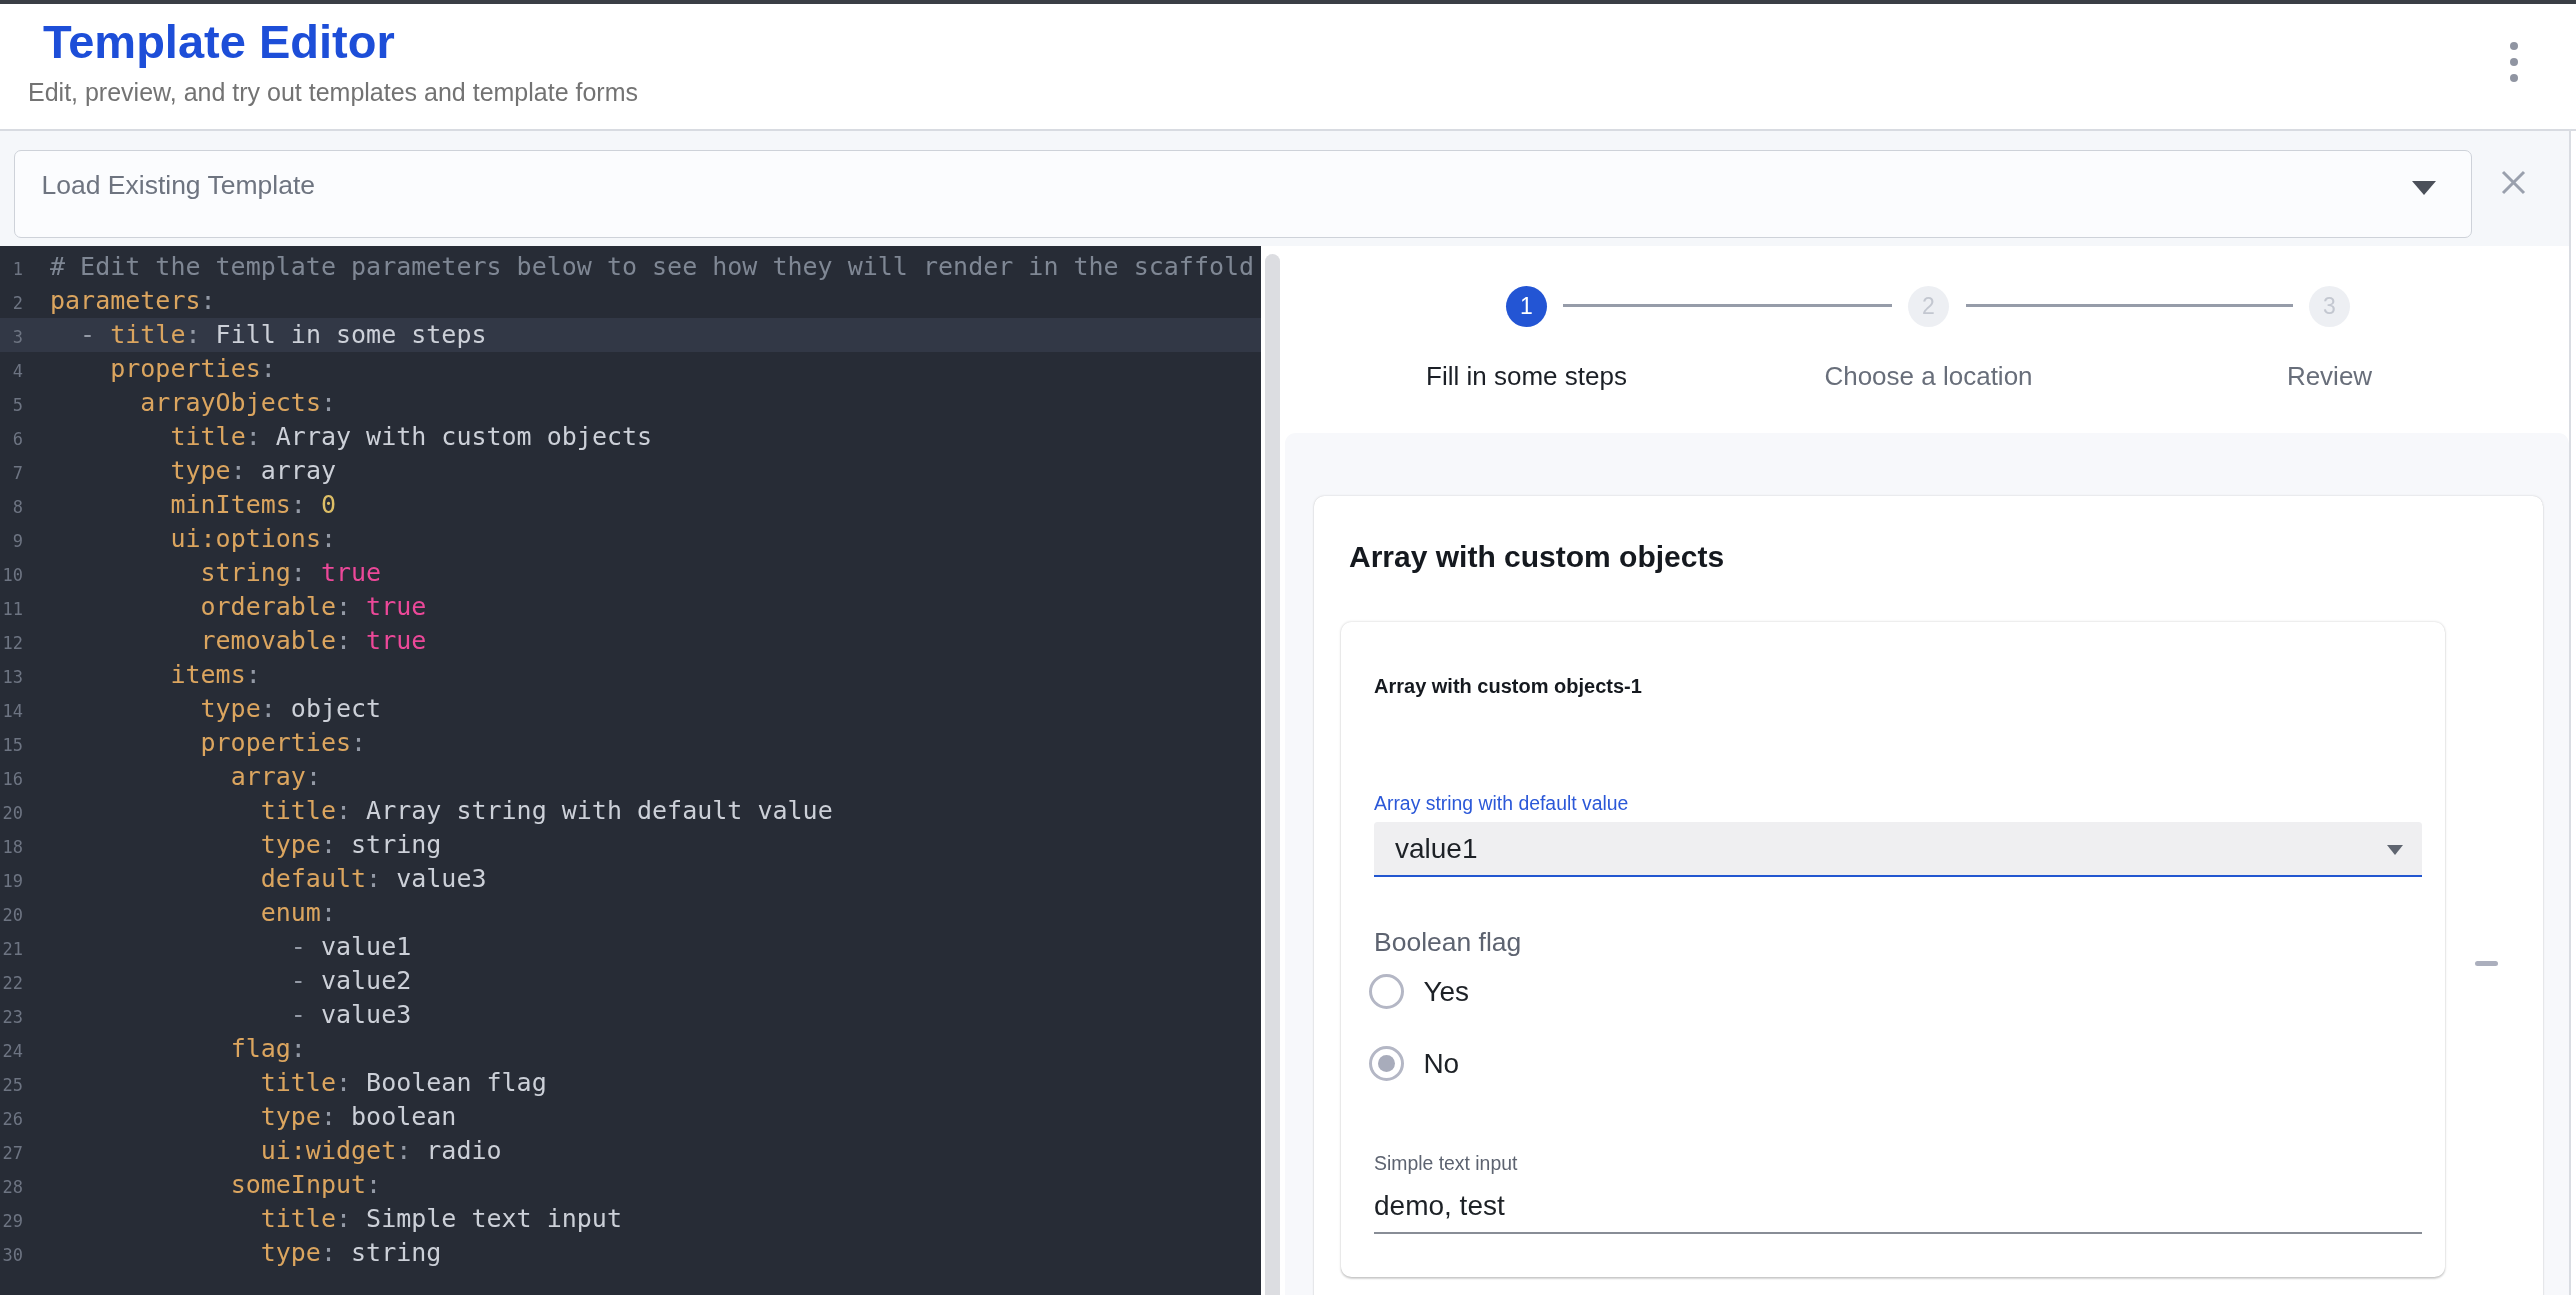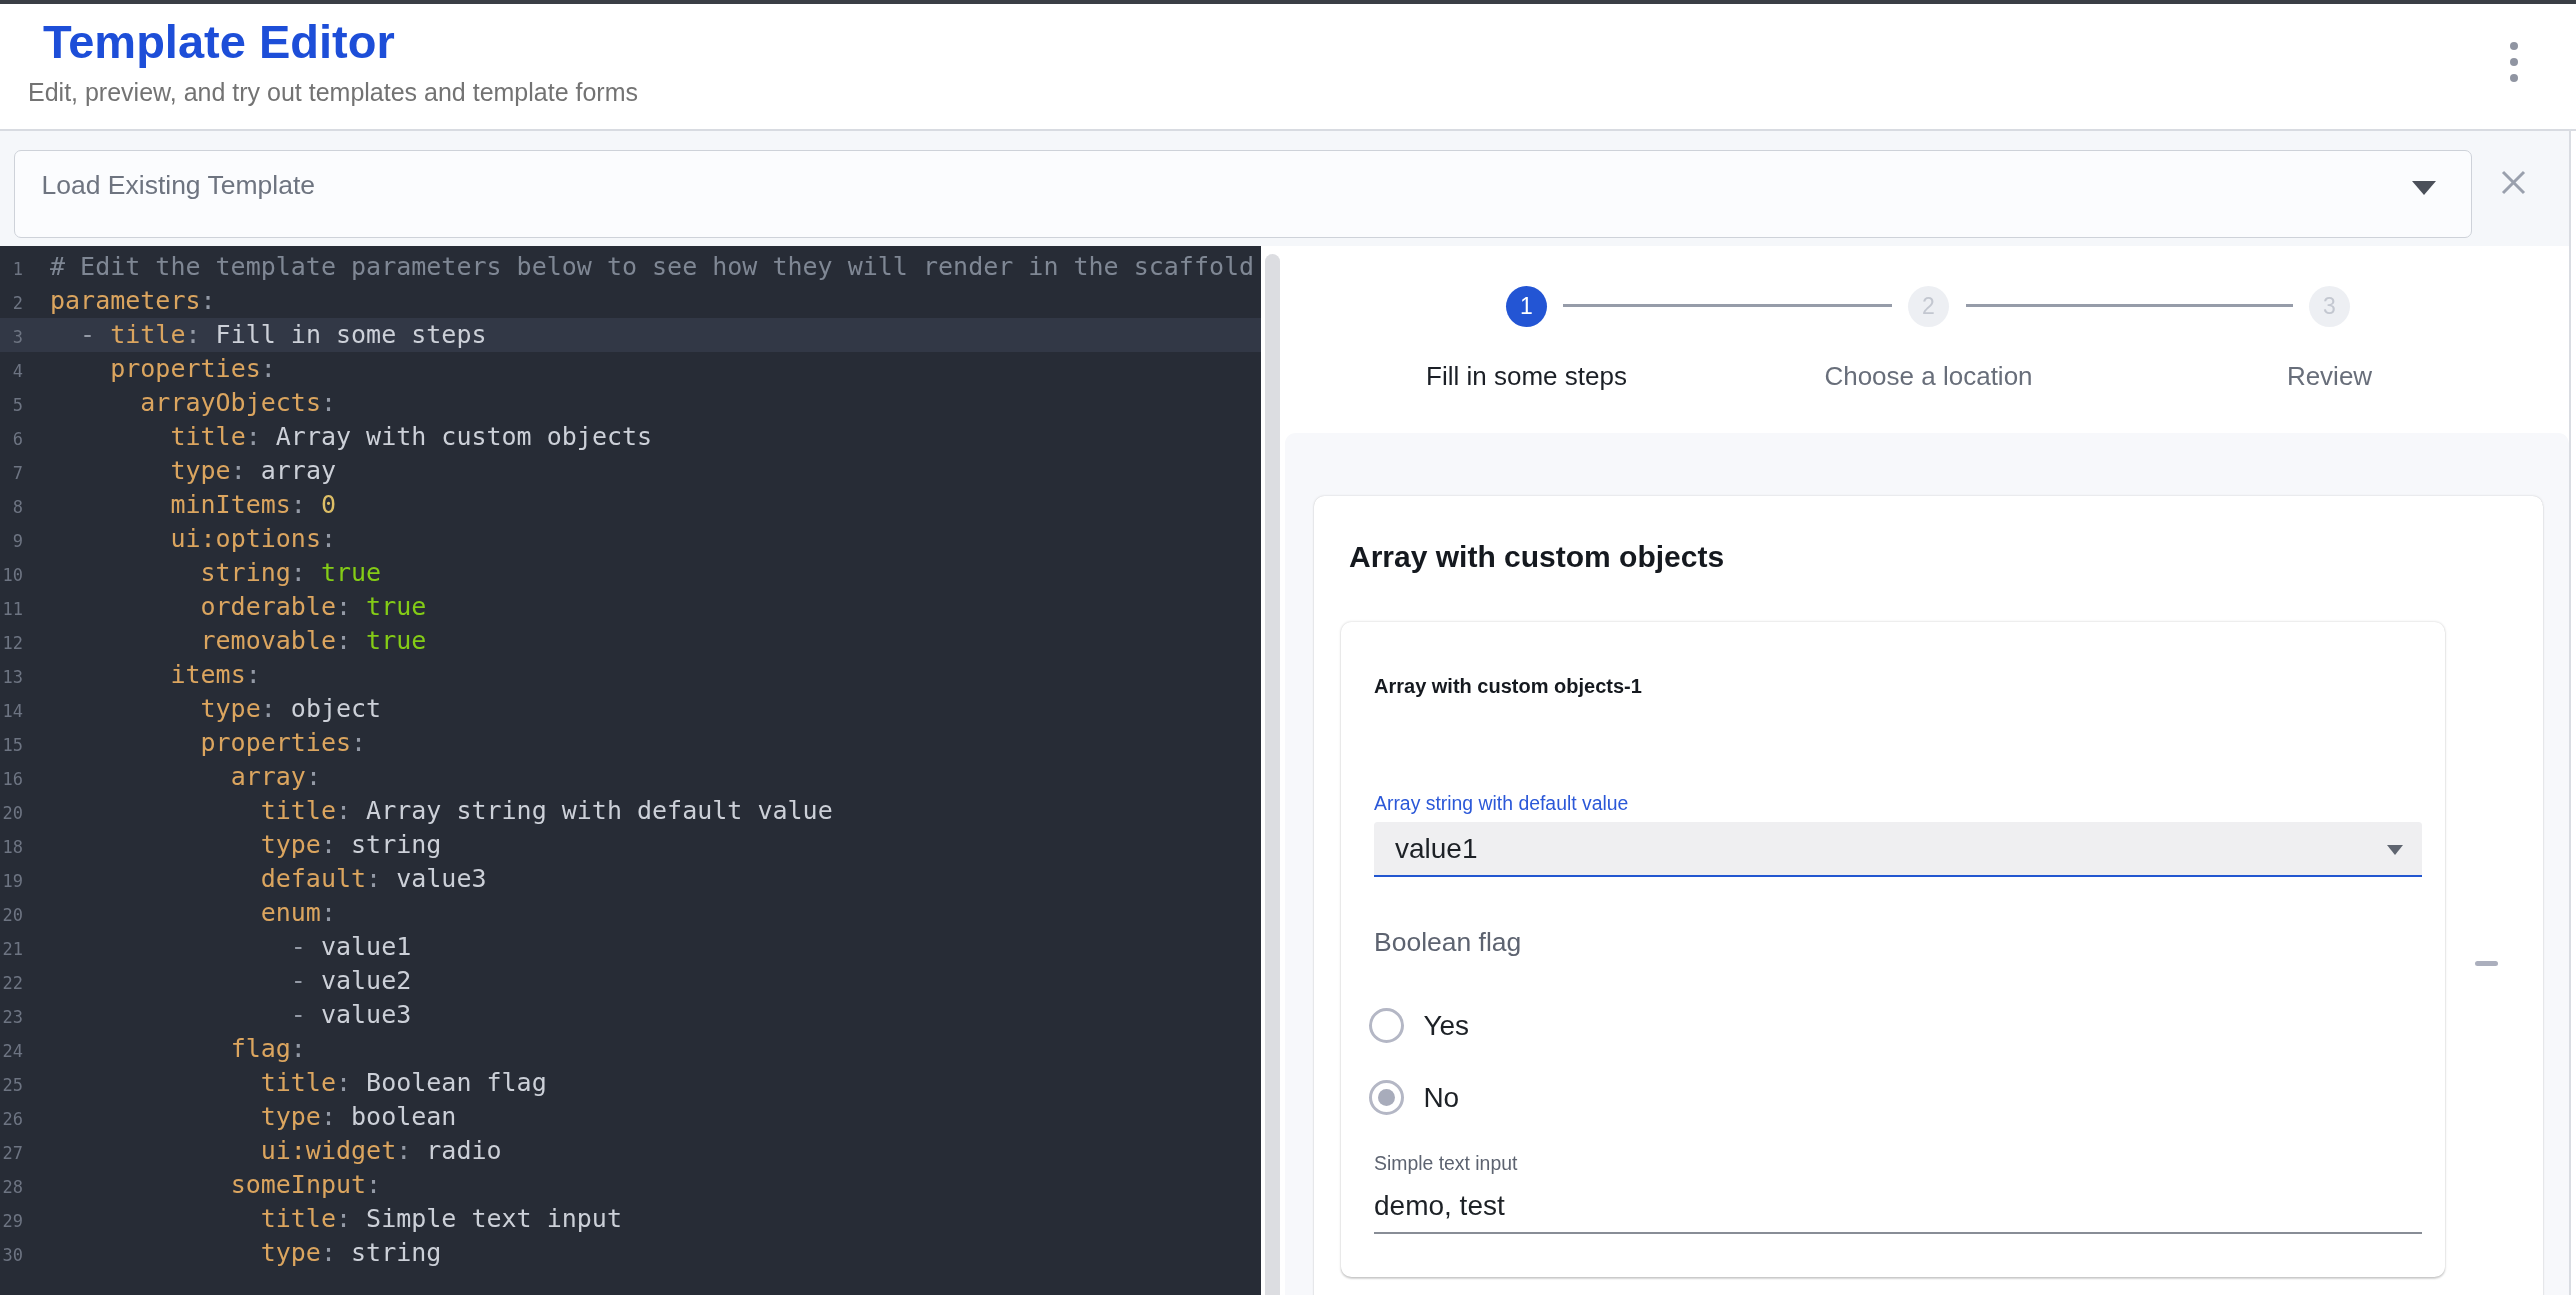--- a/index.html
+++ b/index.html
@@ -29,21 +29,21 @@
 
   
   .editor{position:absolute;left:0;top:246px;width:1261px;height:1049px;background:#272c36;
           overflow:hidden;font-family:"DejaVu Sans Mono",monospace;cursor:text;}
   .code-lines{position:absolute;left:0;top:4.4px;width:100%;}
   .cl{height:34px;line-height:34px;white-space:pre;font-size:25px;color:#ccd0d8;}
   .cl.active{background:#323846;}
   .lnum{display:inline-block;width:23px;margin-right:27px;text-align:right;
         font-size:17px;color:#6d7482;}
   .tc{color:#7f8794;} .tk{color:#dba55f;} .tp{color:#949aa6;}
-  .tv{color:#ccd0d8;} .tb{color:#84cc16;} .tn{color:#ddbe66;}
+  .tv{color:#ccd0d8;} .tb{color:#ec4899;} .tn{color:#ddbe66;}
 
   
   .resize-handle{position:absolute;left:1265px;top:254px;width:15px;height:1042px;
                  background:#dcdde1;border-radius:8px 8px 0 0;cursor:col-resize;}
 
   
   .right-panel{position:absolute;left:1280px;top:246px;width:1296px;height:1049px;background:#ffffff;}
   .panel-right-border{position:absolute;left:2569px;top:129px;width:1.8px;height:1166px;background:#d9dce2;}
 
   
@@ -67,21 +67,21 @@
   .item-title{position:absolute;left:33px;top:53px;font-size:20px;font-weight:700;color:#15191f;}
 
   .field-label-blue{position:absolute;left:33px;top:170px;font-size:19.4px;color:#2b58d8;}
   .filled-select{position:absolute;left:33px;top:200px;width:1048px;height:53px;background:#efeff1;
                  border-radius:3.5px 3.5px 0 0;border-bottom:2.7px solid #2256d0;box-sizing:content-box;cursor:pointer;}
   .filled-select .fs-text{position:absolute;left:21px;top:0;line-height:53px;font-size:28px;color:#1d2126;}
   .filled-select .fs-caret{position:absolute;right:19.4px;top:23px;width:0;height:0;
                  border-left:8.8px solid transparent;border-right:8.8px solid transparent;border-top:10.6px solid #5f6570;}
 
   .group-label{position:absolute;left:33px;top:928px;font-size:26.5px;color:#5d6370;}
-  .radio-row{position:absolute;left:28px;display:flex;align-items:center;gap:19.4px;cursor:pointer;margin-top:34px;}
+  .radio-row{position:absolute;left:28px;display:flex;align-items:center;gap:19.4px;cursor:pointer;}
   .radio-circle{width:35px;height:35px;box-sizing:border-box;border:3.5px solid #b4b7c5;border-radius:50%;
                 display:flex;align-items:center;justify-content:center;background:#ffffff;}
   .radio-circle.checked::after{content:"";width:17px;height:17px;border-radius:50%;background:#a8acbb;}
   .radio-label{font-size:28px;color:#1d2126;}
 
   .small-label{position:absolute;left:33px;top:530px;font-size:19.4px;color:#5d6370;}
   .text-value{position:absolute;left:33px;top:568px;font-size:28px;color:#1d2126;}
   .text-underline{position:absolute;left:33px;top:610px;width:1048px;height:1.8px;background:#888d96;}
 
   .remove-btn{position:absolute;left:1148px;top:443px;width:49px;height:49px;display:flex;

